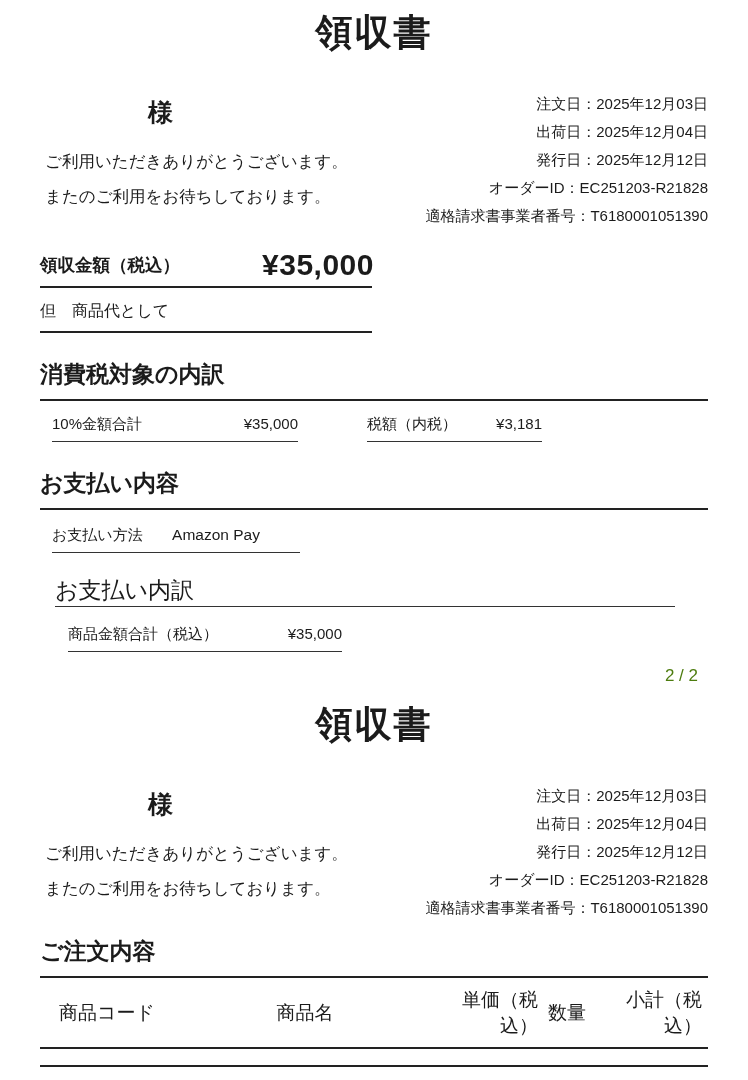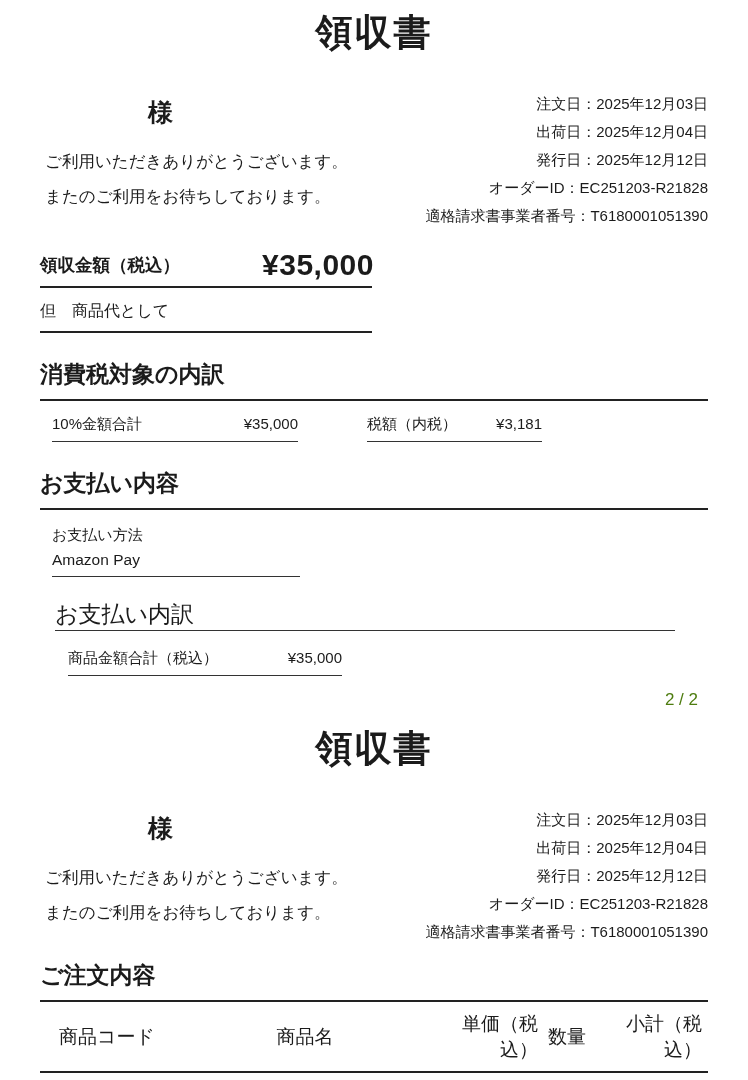--- a/index.html
+++ b/index.html
@@ -44,22 +44,22 @@
   
   .pair-strip{display:flex;gap:69px;margin-top:14px;}
   .pair{
     display:flex;justify-content:space-between;align-items:baseline;
     border-bottom:1.5px solid #333;font-size:15px;padding-bottom:7px;
   }
   .pair .lbl{white-space:nowrap;}
   .pair .val{white-space:nowrap;}
   .pair-tax1{width:246px;margin-left:12px;}
   .pair-tax2{width:175px;}
-  .pair-method{width:248px;margin-left:12px;margin-top:16px;flex-direction:column;}
-  .pair-method .val{margin-right:40px;font-size:15.5px;margin-top:6px;}
+  .pair-method{width:248px;margin-left:12px;margin-top:16px;}
+  .pair-method .val{margin-right:40px;font-size:15.5px;}
   .pair-breakdown{width:274px;margin-left:28px;margin-top:18px;}
   .pg-num{text-align:right;font-size:17px;margin:14px 10px 0 0;color:#4d7c0f;}
   
   .otable{margin-top:0;}
   .otable .thead{
     display:flex;align-items:center;font-size:19px;
     border-bottom:2.5px solid #222;padding:9px 0 8px 0;
   }
   .otable .orow{
     display:flex;align-items:center;font-size:15px;

